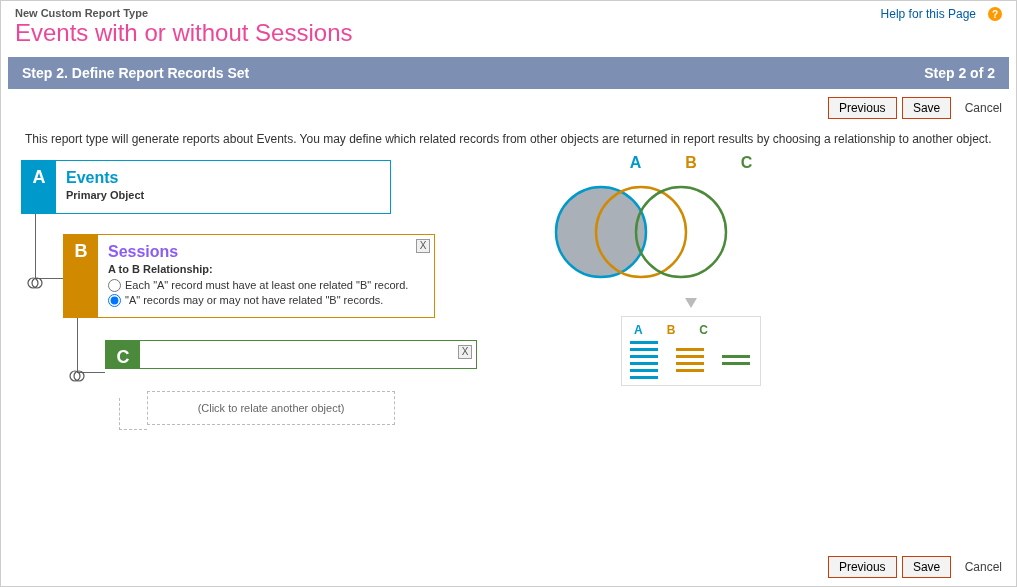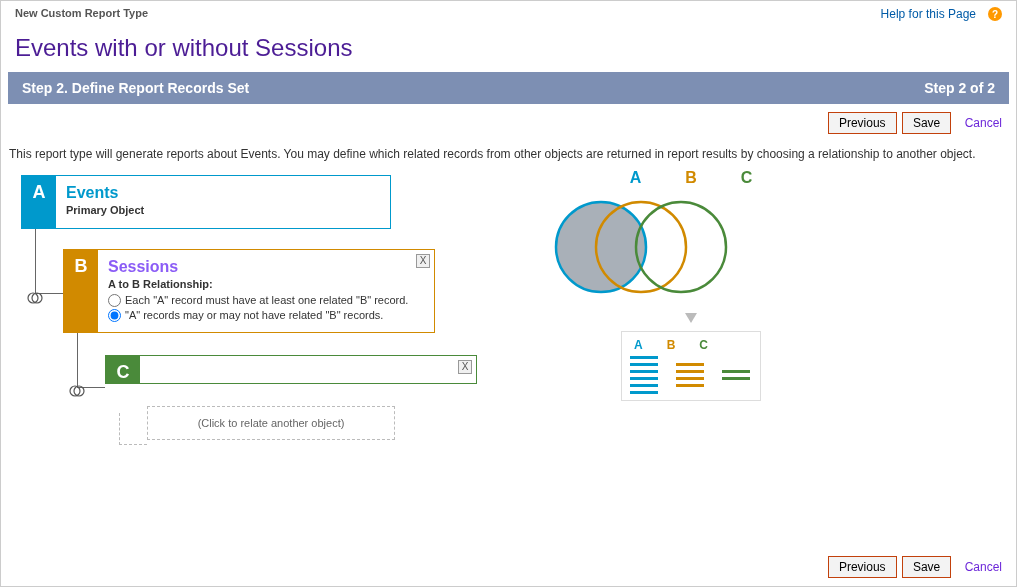--- a/index.html
+++ b/index.html
@@ -1,26 +1,26 @@
 <!DOCTYPE html>
 <html><head>
 <meta charset="utf-8">
 <style>
   * { box-sizing: border-box; margin: 0; padding: 0; }
   body { font-family: Arial, Helvetica, sans-serif; font-size: 12px; color: #333; background: #fff; width: 1017px; height: 587px; overflow: hidden; border: 1px solid #ccc; position: relative; }
   .header { padding: 6px 14px 10px 14px; }
   .breadcrumb { font-size: 11px; color: #555; font-weight: bold; }
-  .page-title { font-size: 24px; font-weight: normal; color: #4c1d95; margin-top: 15px; }
+  .page-title { font-size: 24px; font-weight: normal; color: #ec4899; margin-top: 0; }
   .help-link { position: absolute; top: 6px; right: 14px; font-size: 12px; color: #015ba7; text-decoration: none; display: flex; align-items: center; gap: 12px; }
   .help-icon { width: 14px; height: 14px; border-radius: 50%; background: #f90; color: #fff; display: inline-flex; align-items: center; justify-content: center; font-size: 10px; font-weight: bold; }
   .step-bar { background: #7d8fb3; color: #fff; padding: 8px 14px; display: flex; justify-content: space-between; font-size: 14px; font-weight: bold; margin: 0 7px; }
   .button-row { text-align: right; padding: 8px 14px; }
   .btn { background: #f3f3f3; border: 1px solid #c2410c; padding: 3px 10px; font-size: 12px; cursor: pointer; margin-left: 2px; }
-  .cancel-link { color: #6d28d9; text-decoration: none; margin-left: 10px; font-size: 12px; }
-  .intro { padding: 4px 20px 12px 8px; font-size: 12px; line-height: 1.4; color: #333; }
+  .cancel-link { color: #404040; text-decoration: none; margin-left: 10px; font-size: 12px; }
+  .intro { padding: 4px 20px 12px 24px; font-size: 12px; line-height: 1.4; color: #333; }
   .main { display: flex; padding: 0 20px; gap: 40px; }
   .tree { flex: 0 0 480px; position: relative; }
   .box { border: 1px solid; background: #fff; position: relative; display: flex; }
   .box-label { width: 34px; display: flex; align-items: flex-start; justify-content: center; padding-top: 6px; font-size: 18px; font-weight: bold; color: #fff; }
   .box-body { flex: 1; padding: 8px 10px; }
   .box-title { font-size: 16px; font-weight: bold; margin-bottom: 2px; }
   .box-sub { font-size: 11px; font-weight: bold; color: #333; margin-bottom: 4px; }
   .box-a { border-color: #0099cc; margin-left: 0; width: 370px; }
   .box-a .box-label { background: #0099cc; }
   .box-a .box-title { color: #0099cc; }

